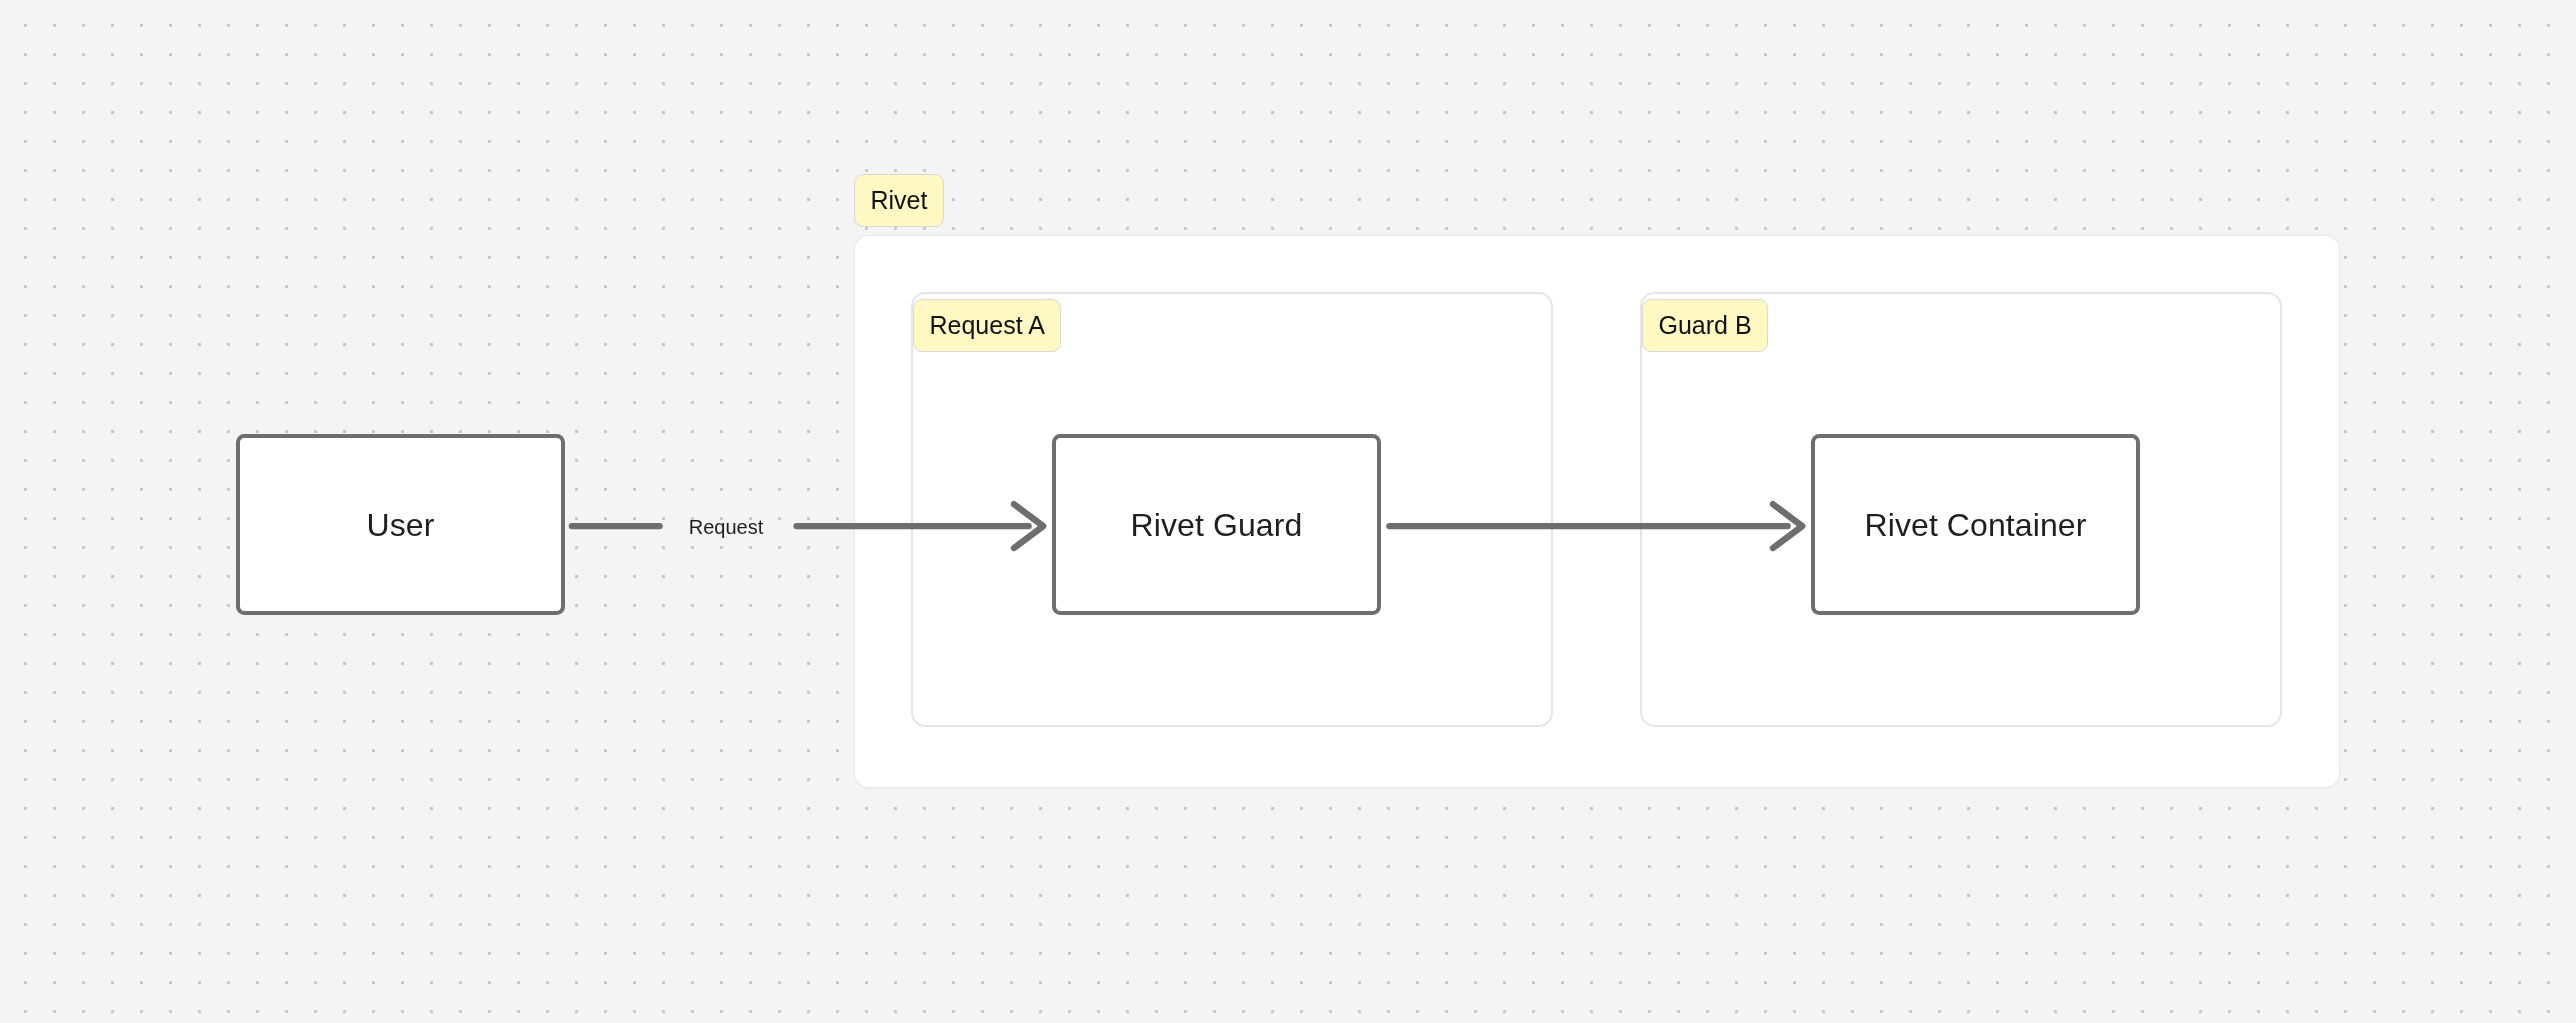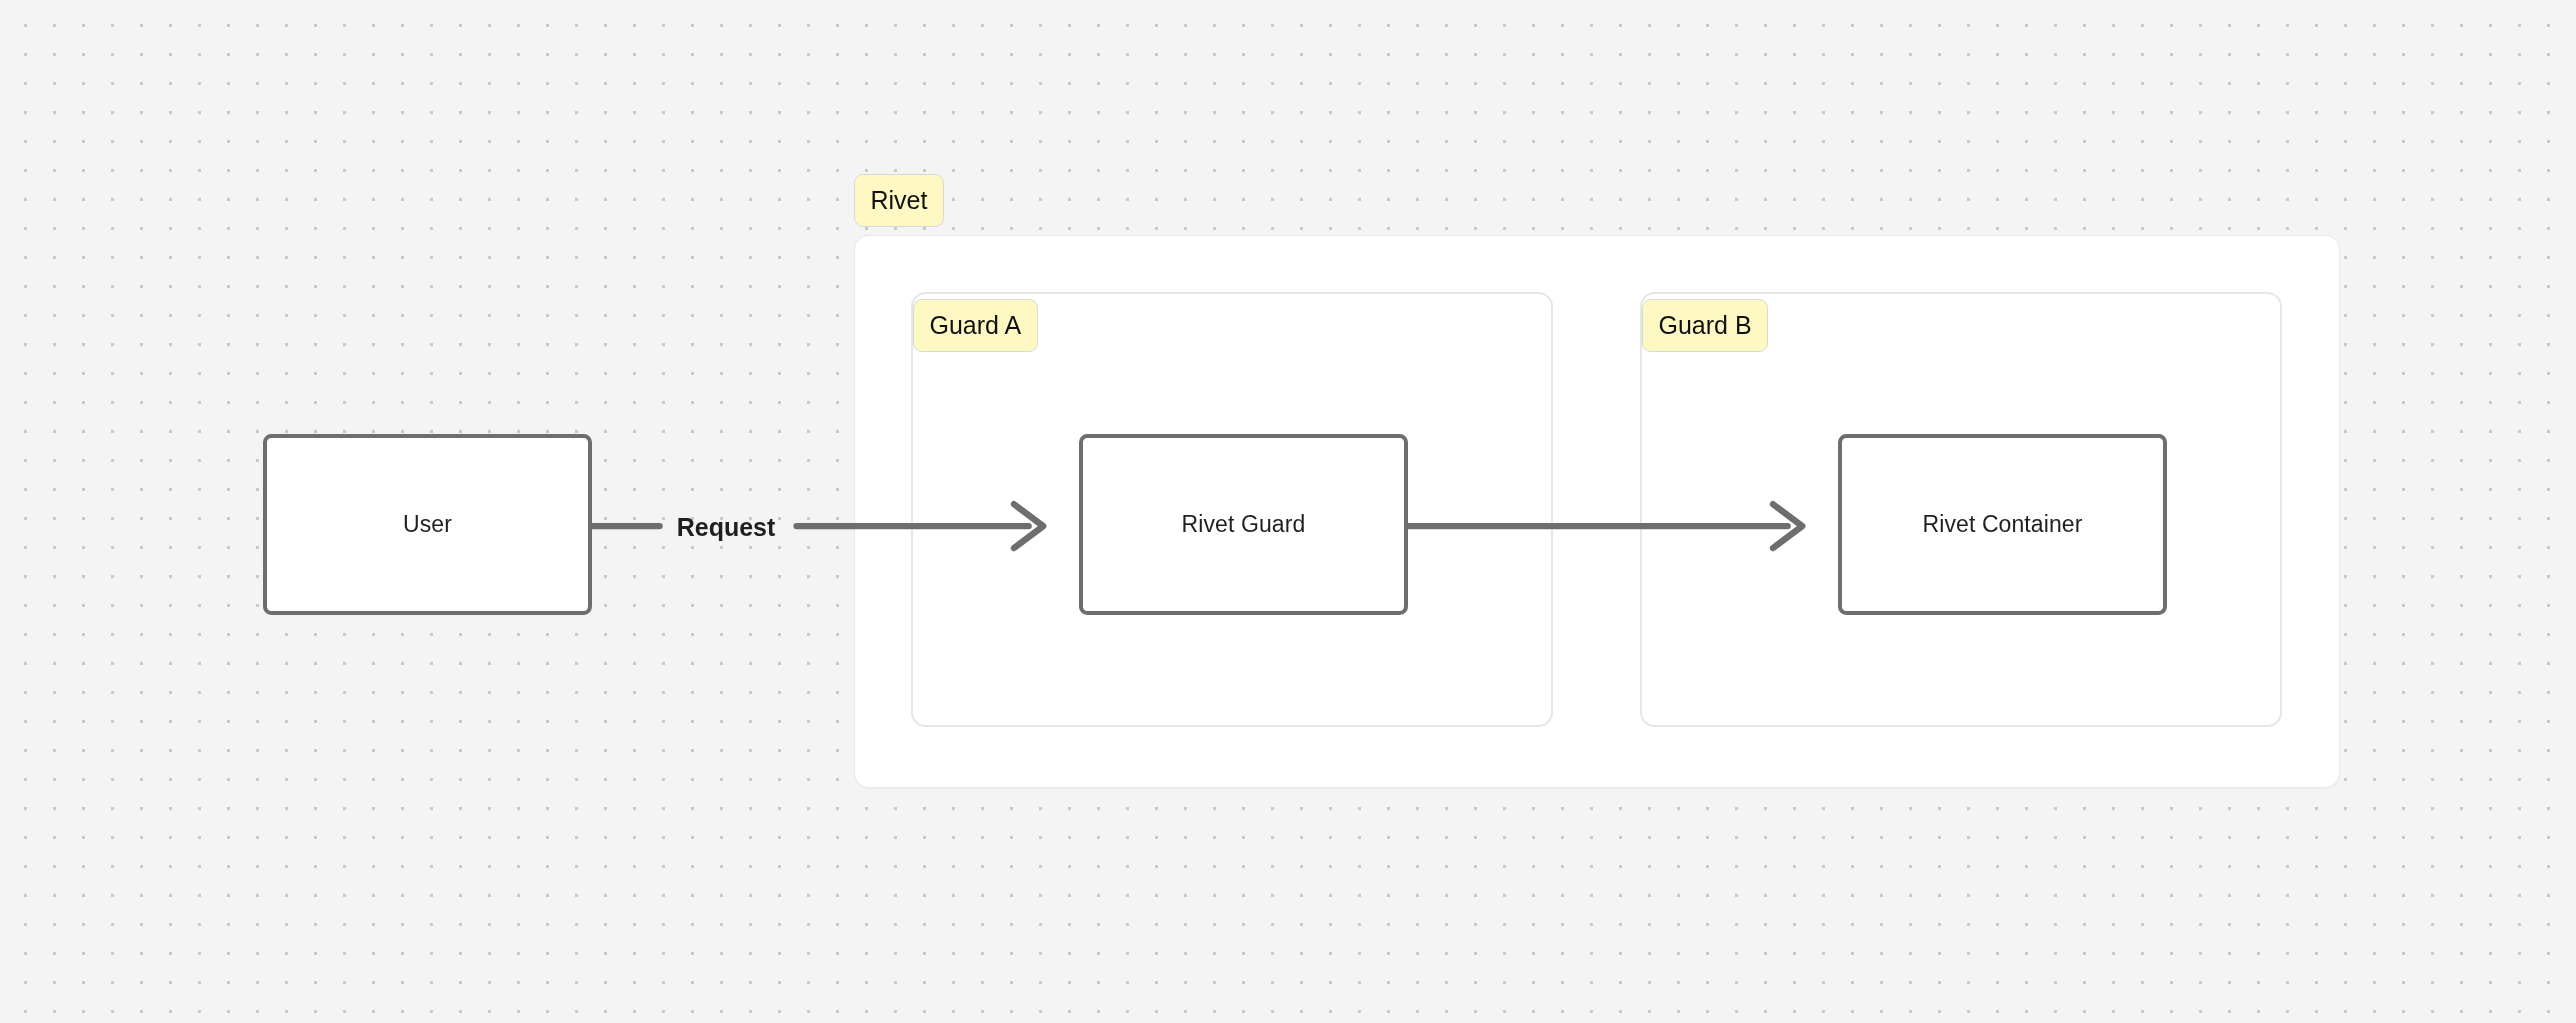--- a/index.html
+++ b/index.html
@@ -29,25 +29,24 @@
   
   .node {
     position: absolute;
     background: #ffffff;
     border: 4.6px solid #6e6e6e;
     border-radius: 8.2px;
     display: flex;
     align-items: center;
     justify-content: center;
     color: #1f1f1f;
-    font-size: 23px;
+    font-size: 32px;
     line-height: 1;
     letter-spacing: 0.1px;
     white-space: nowrap;
-    margin-left: 27px;
   }
 
   .node-user        { left: 236px;  top: 434px; width: 329px; height: 181px; }
   .node-guard       { left: 1052px; top: 434px; width: 329px; height: 181px; }
   .node-container   { left: 1811px; top: 434px; width: 329px; height: 181px; }
 
   
   .group {
     position: absolute;
     background: #ffffff;
@@ -107,40 +106,39 @@
     stroke-width: 7;
     stroke-linecap: round;
     stroke-linejoin: round;
     fill: none;
   }
 
   
   .edge-label {
     position: absolute;
     color: #1f1f1f;
-    font-size: 25px;
+    font-size: 20px;
     line-height: 1;
     white-space: nowrap;
     transform: translate(-50%, -50%);
-    font-weight: bold;
   }
   .edge-label-request { left: 726px; top: 527px; }
 </style>
 </head>
 <body>
 
 <div id="canvas">
 
   <div class="group group-rivet"></div>
 
   <div class="group-label label-rivet">Rivet</div>
 
   <div class="group group-region group-region-a"></div>
 
-  <div class="group-label label-region-a">Guard A</div>
+  <div class="group-label label-region-a">Request A</div>
 
   <div class="group group-region group-region-b"></div>
 
   <div class="group-label label-region-b">Guard B</div>
 
   <svg id="edges" viewBox="0 0 2820 1120" xmlns="http://www.w3.org/2000/svg">
 
     <g>
       <line class="edge-line" x1="626" y1="576" x2="722" y2="576"></line>
       <line class="edge-line" x1="872" y1="576" x2="1126" y2="576"></line>

